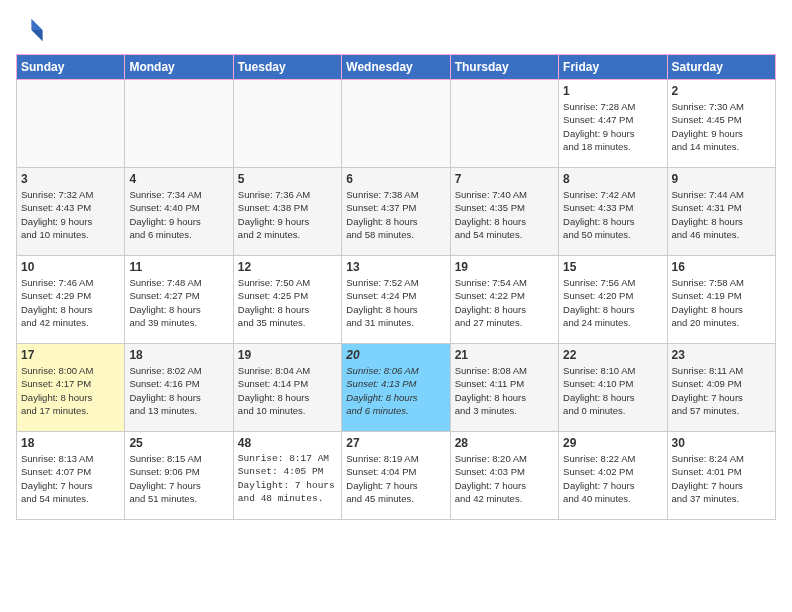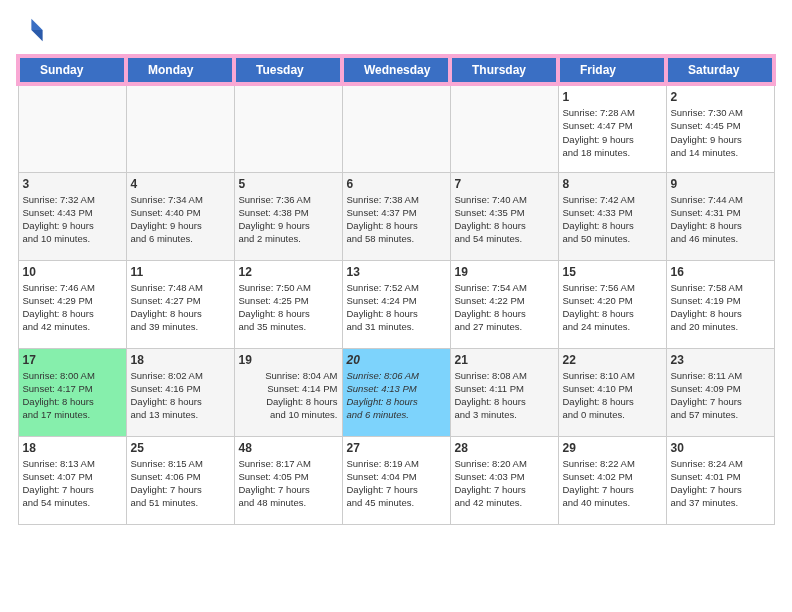--- a/index.html
+++ b/index.html
@@ -47,23 +47,23 @@
     .calendar {
       width: 100%;
       border-collapse: collapse;
       table-layout: fixed;
     }
     .calendar th {
       background: #3a6fc4;
       color: #fff;
       font-size: 12px;
       font-weight: bold;
-      padding: 5px 20px;
+      padding: 5px 4px;
       text-align: left;
-      border: 4px solid #f9a8d4;
+      border: 1px solid #f9a8d4;
     }
     .calendar td {
       vertical-align: top;
       border: 1px solid #ccc;
       padding: 4px;
       font-size: 10px;
       color: #333;
       height: 88px;
       background: #fff;
     }
@@ -238,37 +238,37 @@
         </td>
         <td>
           <span class="day-num">16</span>
           <div class="day-info" style="white-space: pre-line;">Sunrise: 7:58 AM
 Sunset: 4:19 PM
 Daylight: 8 hours
 and 20 minutes.</div>
         </td>
       </tr>
       <tr style="background: rgb(245, 245, 245);">
-        <td style="background: #86efac; margin-left: 16px;">
+        <td style="background: #fef9c3; margin-left: 16px;">
           <span class="day-num">17</span>
           <div class="day-info" style="white-space: pre-line;">Sunrise: 8:00 AM
 Sunset: 4:17 PM
 Daylight: 8 hours
 and 17 minutes.</div>
         </td>
         <td style="background: rgb(245, 245, 245);">
           <span class="day-num">18</span>
           <div class="day-info" style="white-space: pre-line;">Sunrise: 8:02 AM
 Sunset: 4:16 PM
 Daylight: 8 hours
 and 13 minutes.</div>
         </td>
         <td style="background: rgb(245, 245, 245);">
           <span class="day-num">19</span>
-          <div class="day-info" style="white-space: pre-line; text-align: right;">Sunrise: 8:04 AM
+          <div class="day-info" style="white-space: pre-line;">Sunrise: 8:04 AM
 Sunset: 4:14 PM
 Daylight: 8 hours
 and 10 minutes.</div>
         </td>
         <td style="background: #7dd3fc; font-style: italic;">
           <span class="day-num">20</span>
           <div class="day-info" style="white-space: pre-line;">Sunrise: 8:06 AM
 Sunset: 4:13 PM
 Daylight: 8 hours
 and 6 minutes.</div>
@@ -299,27 +299,27 @@
         <td>
           <span class="day-num">18</span>
           <div class="day-info" style="white-space: pre-line;">Sunrise: 8:13 AM
 Sunset: 4:07 PM
 Daylight: 7 hours
 and 54 minutes.</div>
         </td>
         <td>
           <span class="day-num">25</span>
           <div class="day-info" style="white-space: pre-line;">Sunrise: 8:15 AM
-Sunset: 4:06 PM
+Sunset: 9:06 PM
 Daylight: 7 hours
 and 51 minutes.</div>
         </td>
         <td>
           <span class="day-num">48</span>
-          <div class="day-info" style="white-space: pre-line;">Sunrise: 8:17 AM
+          <div class="day-info" style="white-space: pre-line; font-family: Liberation Mono, monospace;">Sunrise: 8:17 AM
 Sunset: 4:05 PM
 Daylight: 7 hours
 and 48 minutes.</div>
         </td>
         <td>
           <span class="day-num">27</span>
           <div class="day-info" style="white-space: pre-line;">Sunrise: 8:19 AM
 Sunset: 4:04 PM
 Daylight: 7 hours
 and 45 minutes.</div>

